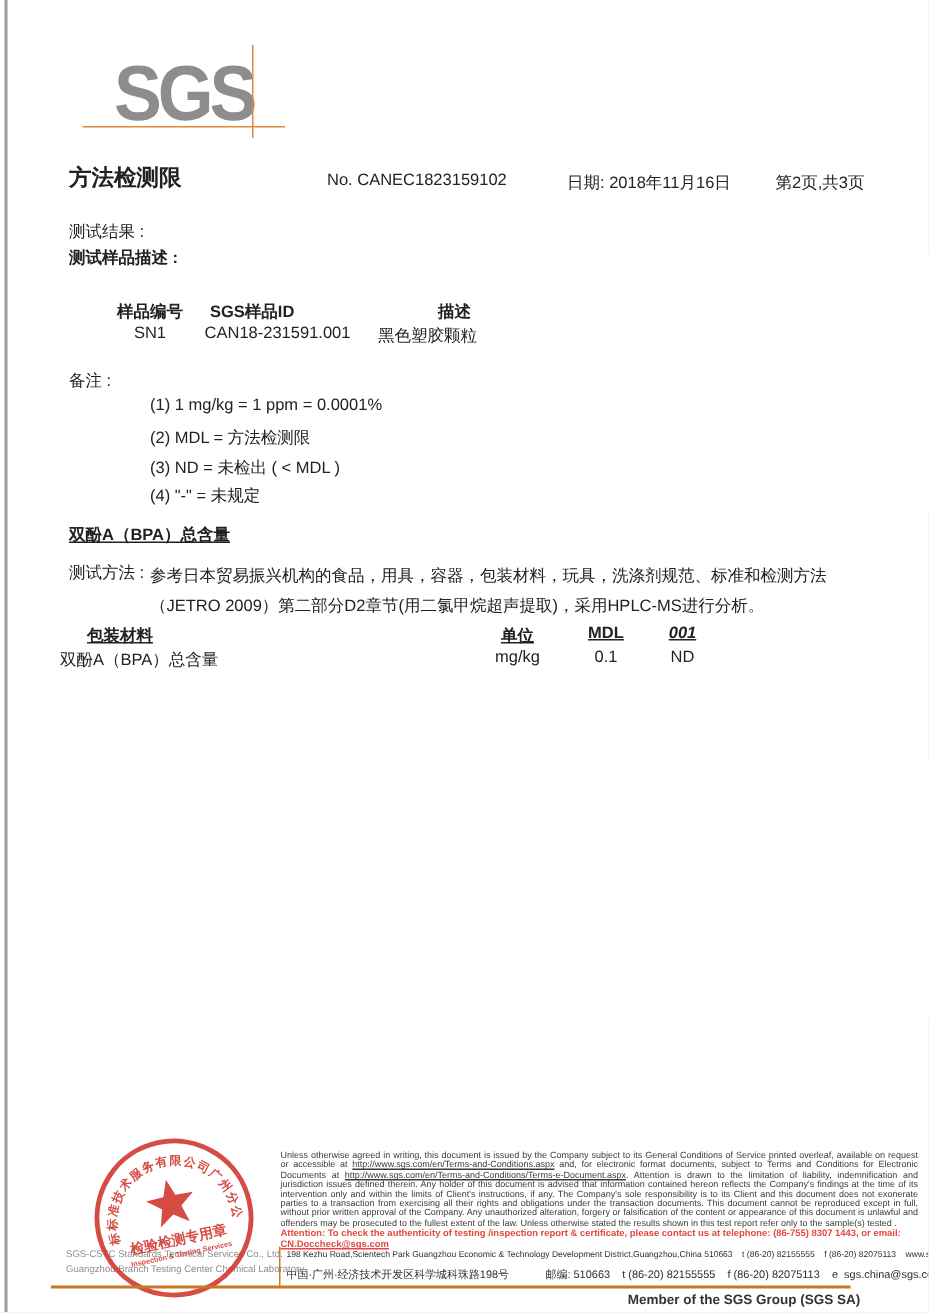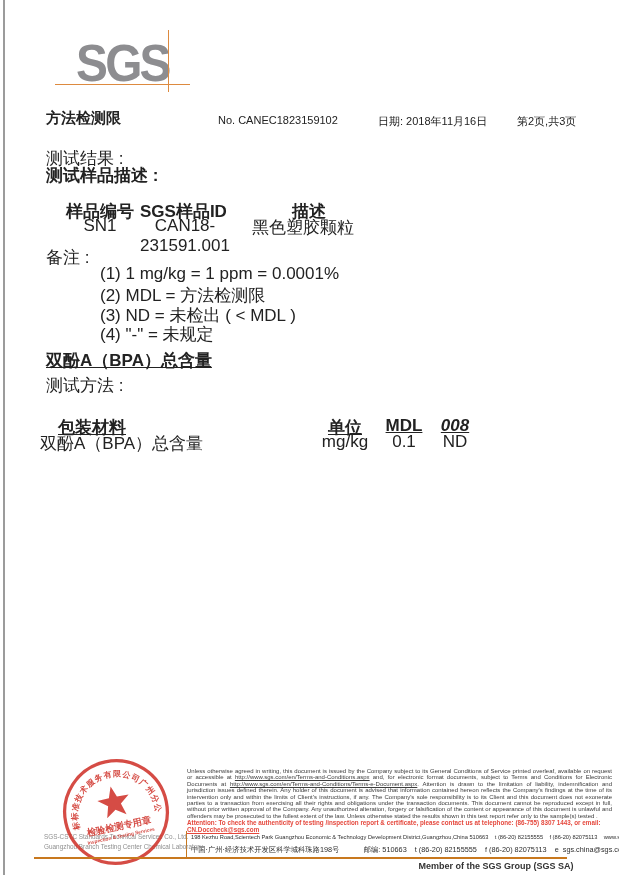--- a/index.html
+++ b/index.html
@@ -15,21 +15,21 @@
   .logo-hline { left:55px; top:84px; width:135px; height:1px; background:#dd8a3f; }
   .logo-vline { left:168px; top:30px; width:1px; height:62px; background:#dd8a3f; }
 
   
   .report-title { left:46px; top:109px; font-size:15px; font-weight:bold; }
   .hdr { font-size:11px; color:#222; }
   .report-no   { left:218px; top:114px; }
   .report-date { left:378px; top:114px; }
   .report-page { left:517px; top:114px; }
 
-  .body-txt { font-size:17px; color:#222; }
+  .body-txt { font-size:11px; color:#222; }
 
   .results-label { left:46px; top:147px; }
   .sample-desc-label { left:46px; top:164px; font-weight:bold; }
 
   .st-h1 { left:60px;  top:200px; width:80px;  text-align:center; font-weight:bold; }
   .st-h2 { left:140px; top:200px; width:90px;  font-weight:bold; }
   .st-h3 { left:252px; top:200px; font-weight:bold;margin-left:40px; }
   .st-c1 { left:60px;  top:216px; width:80px;  text-align:center; }
   .st-c2 { left:133px; top:216px; width:104px; text-align:center; }
   .st-c3 { left:252px; top:216px; }
@@ -96,25 +96,26 @@
   <div class="abs body-txt st-c3">黑色塑胶颗粒</div>
 
   <div class="abs body-txt notes-label">备注 :</div>
   <div class="abs body-txt note note-1">(1) 1 mg/kg = 1 ppm = 0.0001%</div>
   <div class="abs body-txt note note-2">(2) MDL = 方法检测限</div>
   <div class="abs body-txt note note-3">(3) ND = 未检出 ( &lt; MDL )</div>
   <div class="abs body-txt note note-4">(4) "-" = 未规定</div>
 
   <div class="abs body-txt bpa-heading">双酚A（BPA）总含量</div>
   <div class="abs body-txt method-label">测试方法 :</div>
+  <div class="abs body-txt method-text">参考日本贸易振兴机构的食品，用具，容器，包装材料，玩具，洗涤剂规范、标准和检测方法（JETRO 2009）第二部分D2章节(用二氯甲烷超声提取)，采用HPLC-MS进行分析。</div>
 
   <div class="abs body-txt rt-h1">包装材料</div>
   <div class="abs body-txt rt-h2">单位</div>
   <div class="abs body-txt rt-h3">MDL</div>
-  <div class="abs body-txt rt-h4">008</div>
+  <div class="abs body-txt rt-h4">001</div>
   <div class="abs body-txt rt-c1">双酚A（BPA）总含量</div>
   <div class="abs body-txt rt-c2">mg/kg</div>
   <div class="abs body-txt rt-c3">0.1</div>
   <div class="abs body-txt rt-c4">ND</div>
 
   <div class="abs disclaimer"><span>Unless otherwise agreed in writing, this document is issued by the Company subject to its General Conditions of Service printed overleaf, available on request or accessible at </span><a href="#">http://www.sgs.com/en/Terms-and-Conditions.aspx</a><span> and, for electronic format documents, subject to Terms and Conditions for Electronic Documents at </span><a href="#">http://www.sgs.com/en/Terms-and-Conditions/Terms-e-Document.aspx</a><span>. Attention is drawn to the limitation of liability, indemnification and jurisdiction issues defined therein. Any holder of this document is advised that information contained hereon reflects the Company's findings at the time of its intervention only and within the limits of Client's instructions, if any. The Company's sole responsibility is to its Client and this document does not exonerate parties to a transaction from exercising all their rights and obligations under the transaction documents. This document cannot be reproduced except in full, without prior written approval of the Company. Any unauthorized alteration, forgery or falsification of the content or appearance of this document is unlawful and offenders may be prosecuted to the fullest extent of the law. Unless otherwise stated the results shown in this test report refer only to the sample(s) tested .</span></div>
 
   <div class="abs attention"><span>Attention: To check the authenticity of testing /inspection report &amp; certificate, please contact us at telephone: (86-755) 8307 1443, or email: </span><a href="#">CN.Doccheck@sgs.com</a></div>
 
   <div class="abs addr-divider"></div>

